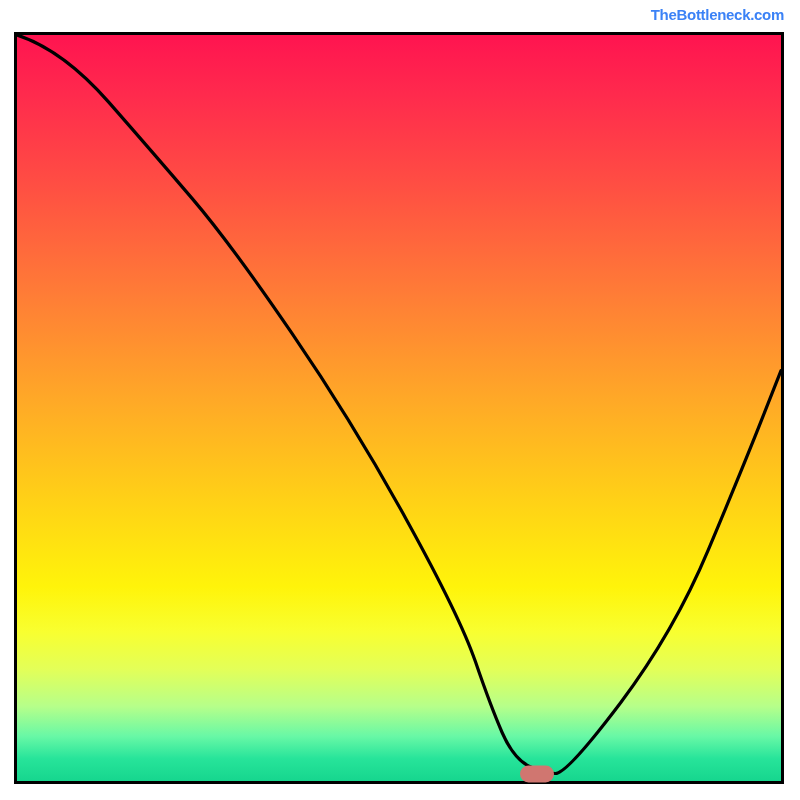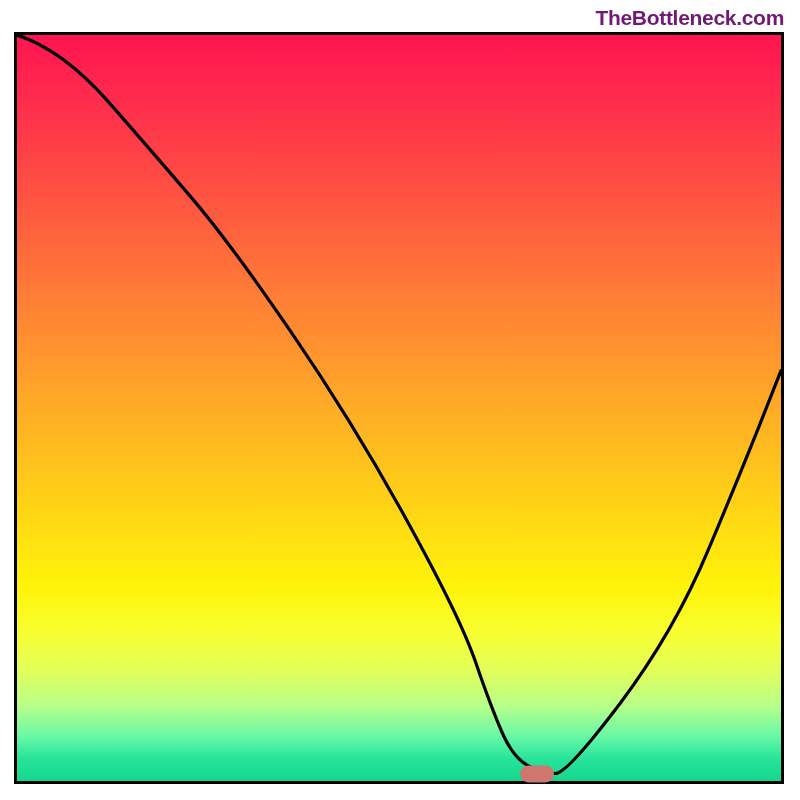--- a/index.html
+++ b/index.html
@@ -33,23 +33,23 @@
       #b6ff8a 90%,
       #68f8a6 94%,
       #27e49a 97%,
       #16d68e 100%
     );
   }
   .attribution {
     position: absolute;
     top: 6px;
     right: 16px;
-    font-size: 21px;
+    font-size: 15px;
     font-weight: bold;
-    color: #701a75;
+    color: #3b82f6;
     letter-spacing: -0.3px;
   }
   svg.curve {
     position: absolute;
     left: 0;
     top: 0;
     width: 100%;
     height: 100%;
   }
   .marker {

